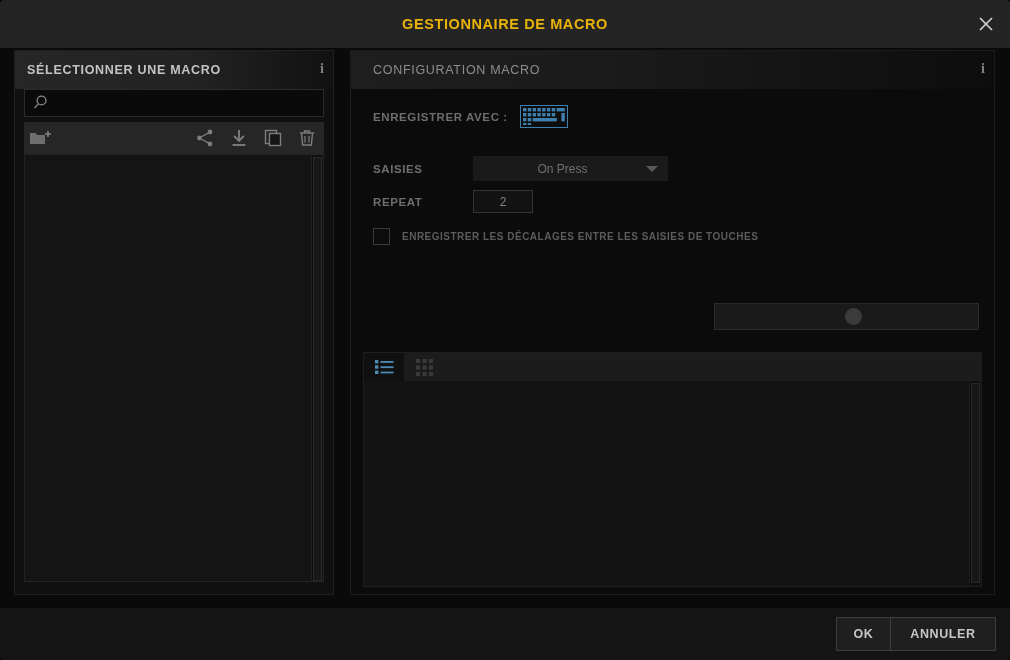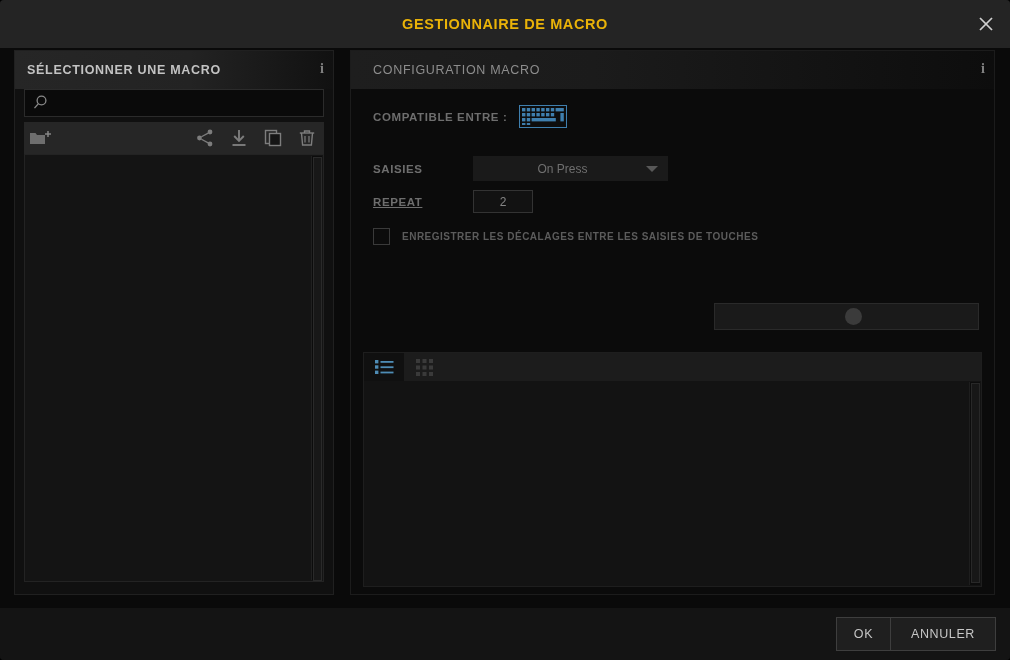--- a/index.html
+++ b/index.html
@@ -228,21 +228,21 @@
     border-right: 6px solid transparent;
     border-top: 6px solid #585858;
   }
 
   .row-repeat {
     position: absolute;
     left: 22px; top: 101px;
     width: 600px;
     display: flex; align-items: center;
   }
-  .row-repeat .field-label { width: 100px; text-decoration: underline; }
+  .row-repeat .field-label { width: 100px; }
   .num-box {
     width: 60px; height: 23px;
     background: #121212;
     border: 1px solid #333333;
     color: #868686;
     font-size: 12px;
     text-align: center;
     font-family: "Liberation Sans", sans-serif;
     outline: none;
   }
@@ -362,21 +362,21 @@
     right: 14px; top: 9px;
     display: flex;
     border: 1px solid #3e3e3e;
   }
   .footer-btn {
     height: 32px;
     background: #1f1f1f;
     display: flex; align-items: center; justify-content: center;
     color: #c6c6c6;
     font-size: 12.5px;
-    font-weight: normal;
+    font-weight: bold;
     letter-spacing: 0.6px;
     cursor: pointer;
   }
   .footer-btn.ok { width: 54px; border-right: 1px solid #3e3e3e; }
   .footer-btn.cancel { width: 104px; }
 </style>
 </head>
 <body>
 
 <div class="app-window">
@@ -459,21 +459,21 @@
 
     <div class="right-panel">
       <div class="right-header">
         <div class="right-header-label">CONFIGURATION MACRO</div>
         <div class="info-icon">i</div>
       </div>
 
       <div class="form-area">
 
         <div class="row-compatible">
-          <span class="field-label">COMPATIBLE ENTRE :</span>
+          <span class="field-label">ENREGISTRER AVEC :</span>
           <svg class="keyboard-icon" width="48" height="23" viewBox="0 0 48 23">
             <rect x="0.5" y="0.5" width="47" height="22" fill="#0d0d0d" stroke="#3f7fae" stroke-width="1"></rect>
             <g fill="#3f7fae">
               <rect x="3" y="3" width="3.4" height="3.4"></rect>
                 <rect x="7.8" y="3" width="3.4" height="3.4"></rect>
               <rect x="12.6" y="3" width="3.4" height="3.4"></rect>
                 <rect x="17.4" y="3" width="3.4" height="3.4"></rect>
               <rect x="22.2" y="3" width="3.4" height="3.4"></rect>
                 <rect x="27" y="3" width="3.4" height="3.4"></rect>
               <rect x="31.8" y="3" width="3.4" height="3.4"></rect>

